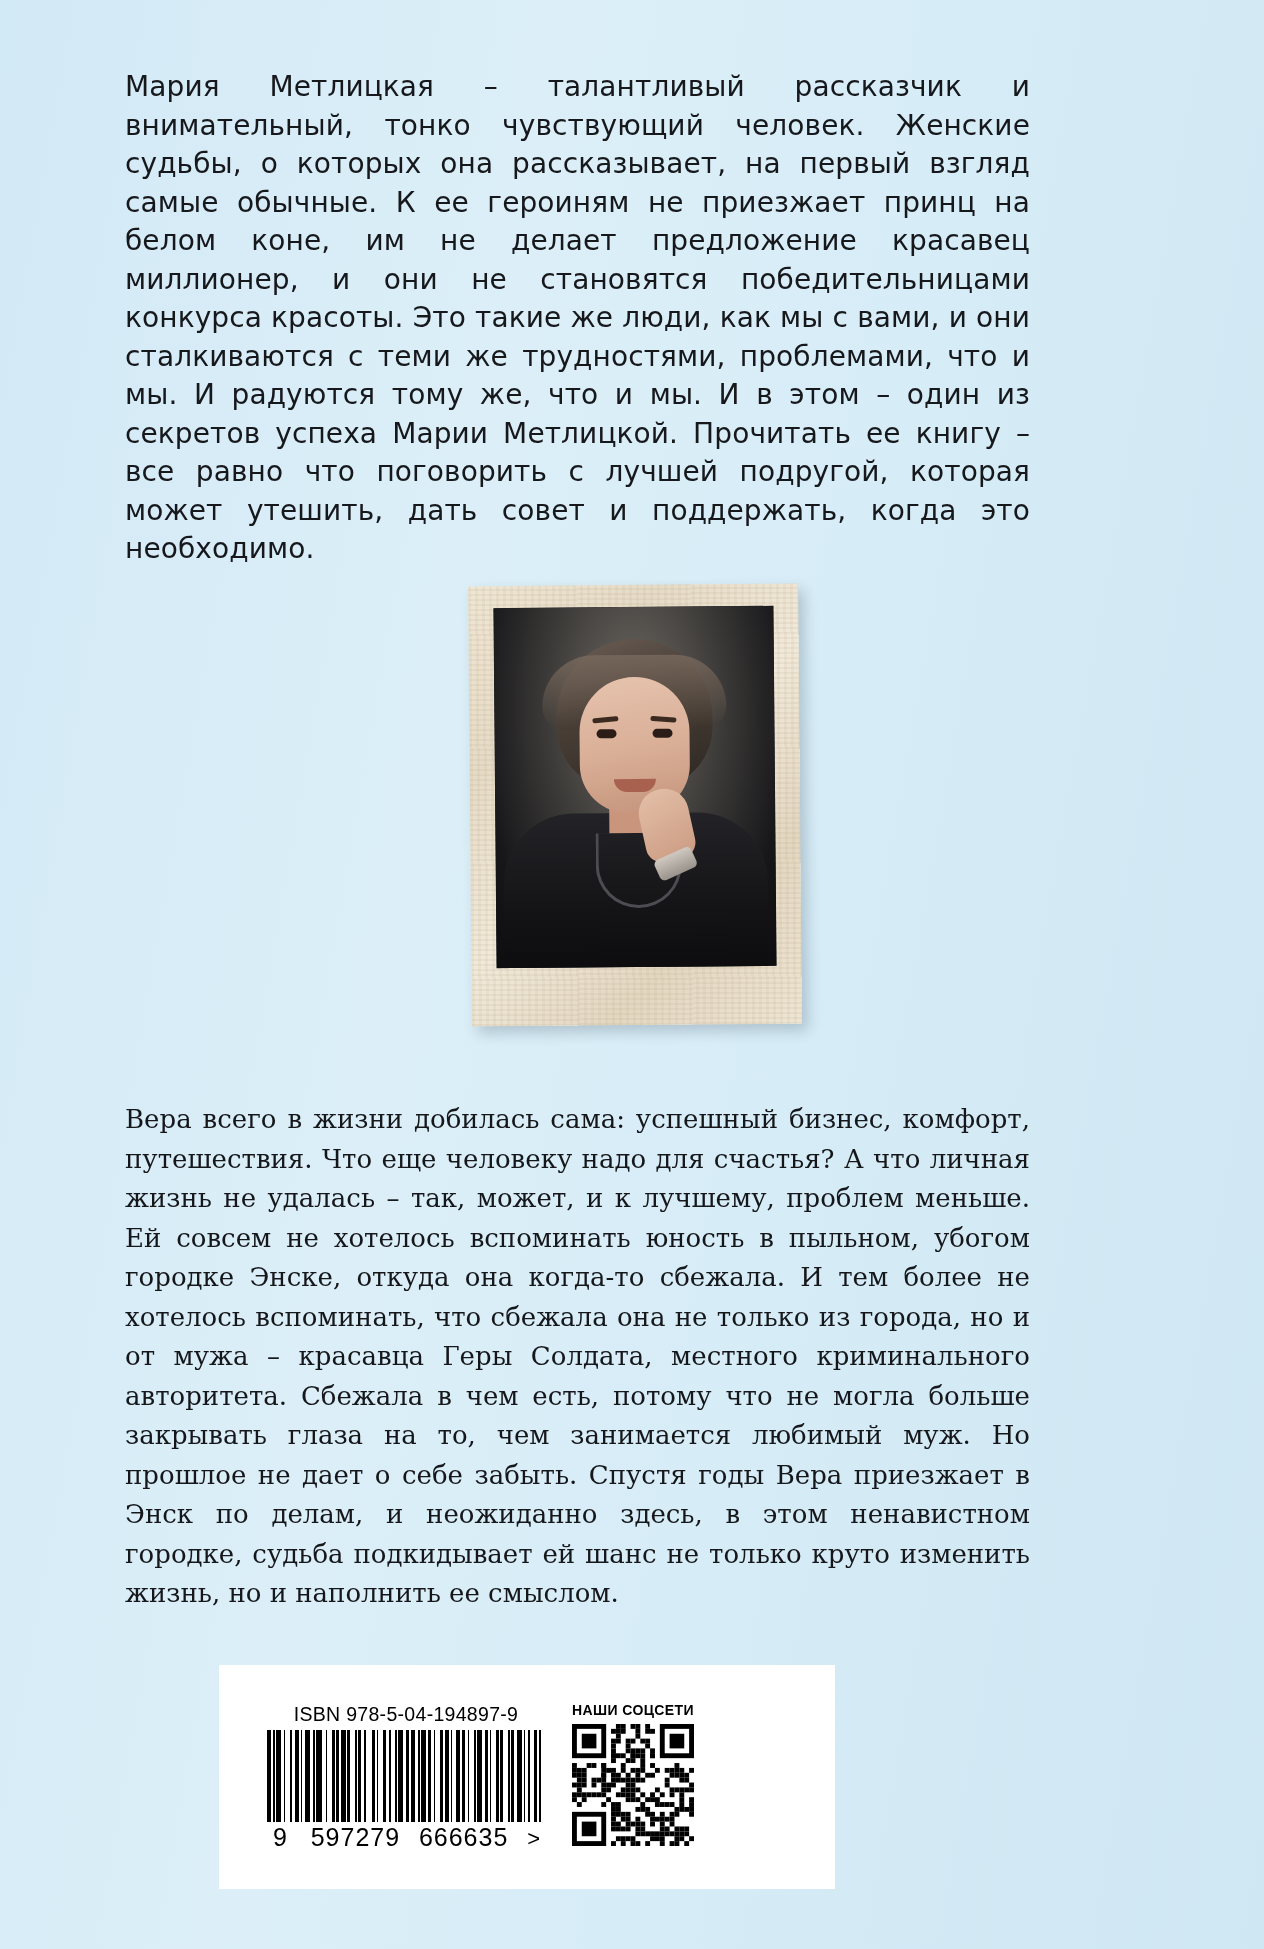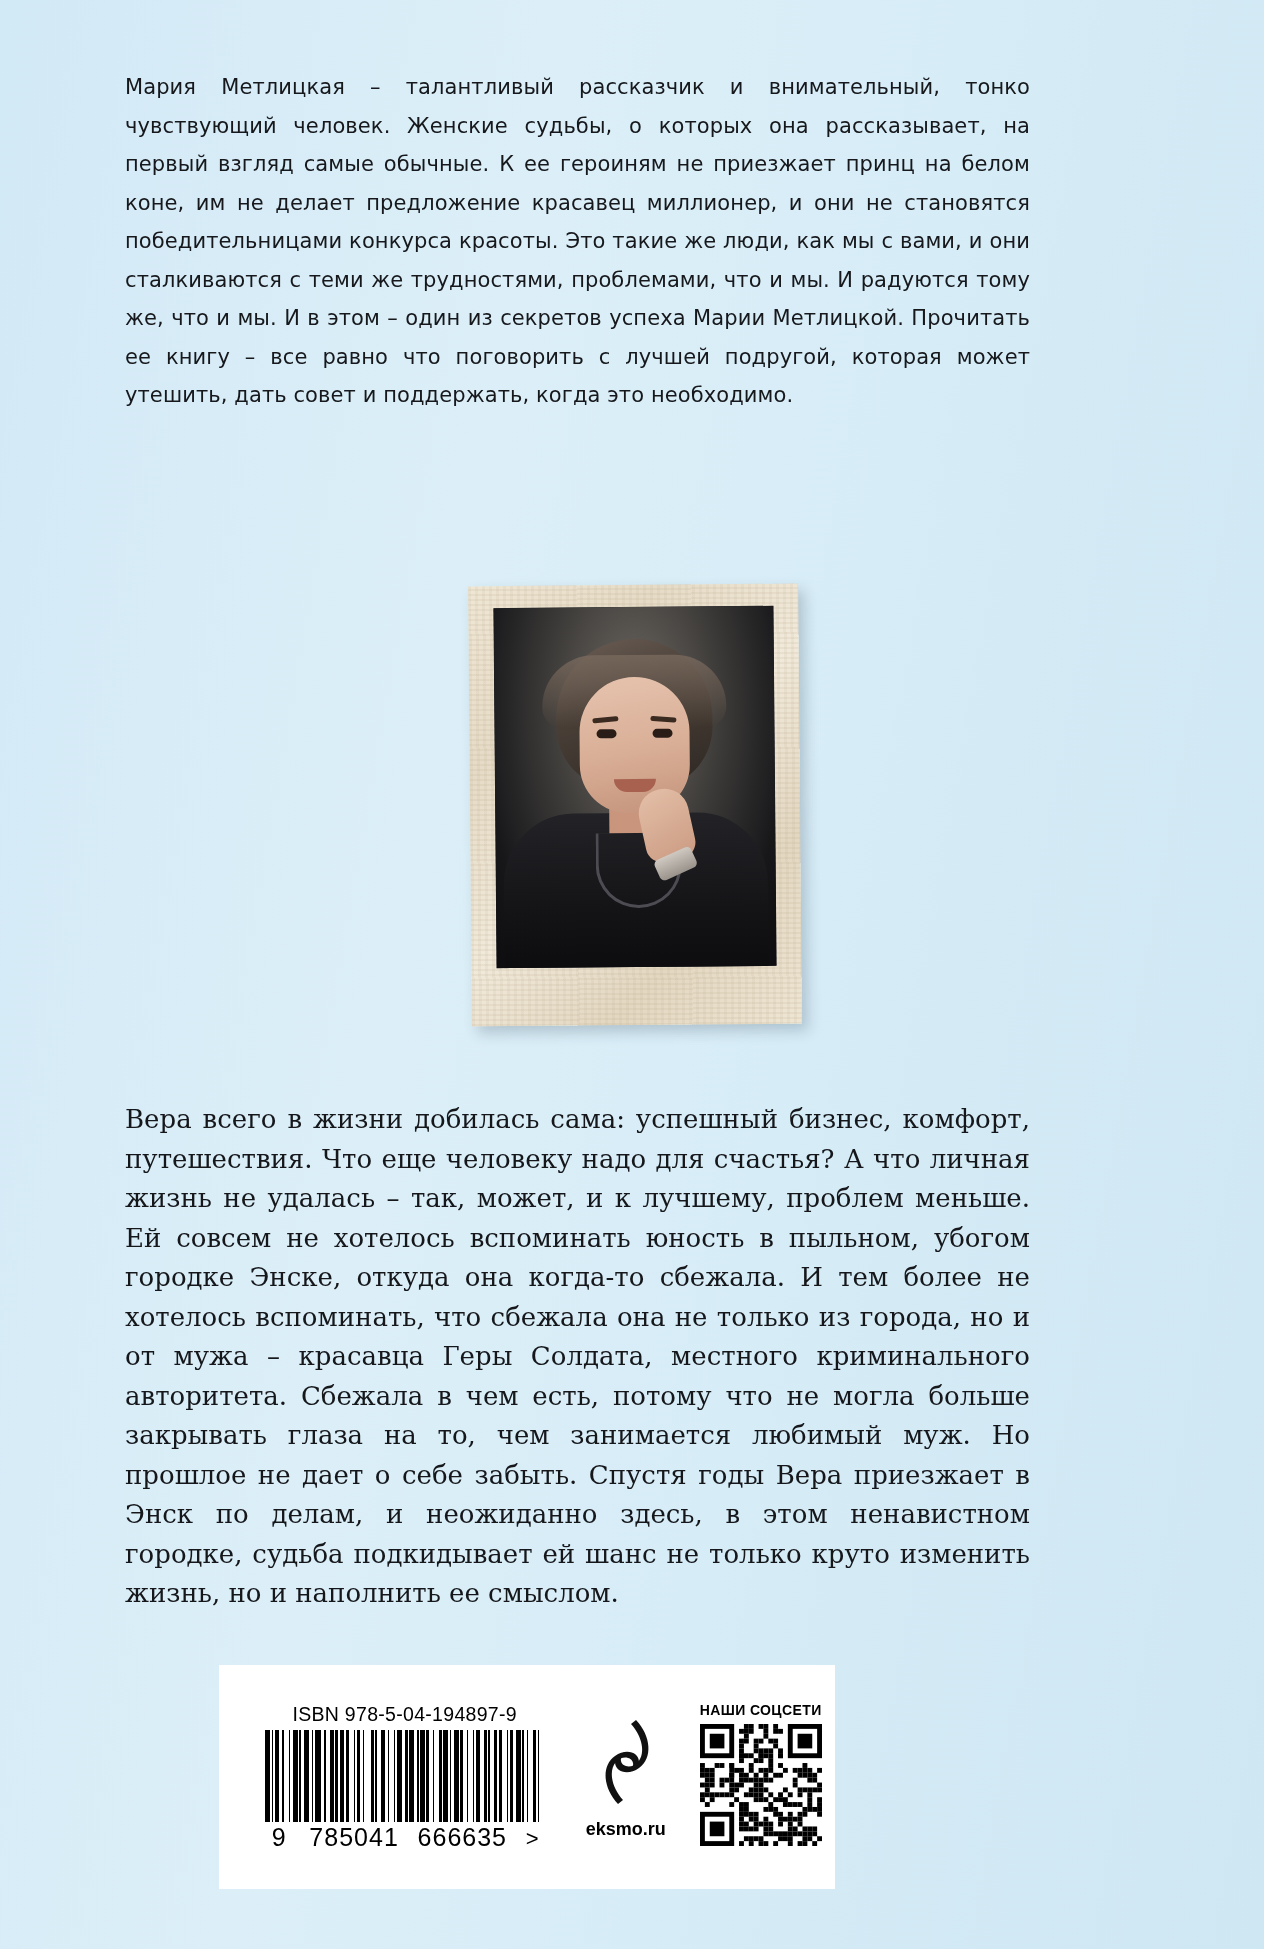--- a/index.html
+++ b/index.html
@@ -23,21 +23,21 @@
     background: linear-gradient(100deg, #d2e9f6 0%, #dceff8 35%, #d4ebf6 70%, #cfe7f3 100%);
   }
 
   
   .blurb {
     position: absolute;
     left: 125px;
     top: 68px;
     width: 905px;
     font-family: "DejaVu Sans", "Liberation Sans", sans-serif;
-    font-size: 21px;
+    font-size: 28px;
     line-height: 38.5px;
     color: #16181c;
     text-align: justify;
     text-justify: inter-word;
     letter-spacing: 0.1px;
     font-weight: 400;
   }
 
   
   .photo-wrap {
@@ -431,37 +431,26 @@
           <span style="width: 3.1px; height: 92px; background: transparent;"></span>
           <span style="width: 1.55px; height: 92px; background: rgb(0, 0, 0);"></span>
           <span style="width: 4.65px; height: 92px; background: transparent;"></span>
           <span style="width: 3.1px; height: 92px; background: rgb(0, 0, 0);"></span>
           <span style="width: 1.55px; height: 92px; background: transparent;"></span>
           <span style="width: 1.55px; height: 92px; background: rgb(0, 0, 0);"></span>
           <span style="width: 4.65px; height: 92px; background: transparent;"></span>
         </div>
       <div class="barcode-digits">
         <span class="bd-first">9</span>
-        <span>785041</span>
+        <span>597279</span>
         <span>666635</span>
         <span class="bd-gt">&gt;</span>
       </div>
     </div>
 
-    <div class="bc-mid">
-      <div class="eksmo-logo">
-        <svg viewBox="0 0 62 96" width="62" height="96" aria-hidden="true">
-          <path d="M41 6 C 56 22, 58 44, 44 54 C 33 62, 20 58, 20 48 C 20 40, 29 36, 35 41
-                   C 30 39, 25 42, 26 47 C 27 53, 37 55, 43 48 C 51 39, 47 22, 36 10 Z" fill="#111111"></path>
-          <path d="M23 90 C 8 74, 6 52, 20 42 C 31 34, 44 38, 44 48 C 44 56, 35 60, 29 55
-                   C 34 57, 39 54, 38 49 C 37 43, 27 41, 21 48 C 13 57, 17 74, 28 86 Z" fill="#111111"></path>
-        </svg>
-      </div>
-      <div class="eksmo-url">eksmo.ru</div>
-    </div>
 
     <div class="bc-right">
       <div class="soc-label">НАШИ СОЦСЕТИ</div>
       <div class="qr" id="qr">
           <svg width="122" height="122" viewBox="0 0 25 25">
             <rect width="25" height="25" fill="#fff"></rect>
             <rect x="9" y="0" width="1" height="1" fill="#000"></rect>
             <rect x="10" y="0" width="1" height="1" fill="#000"></rect>
             <rect x="12" y="0" width="1" height="1" fill="#000"></rect>
             <rect x="13" y="0" width="1" height="1" fill="#000"></rect>

